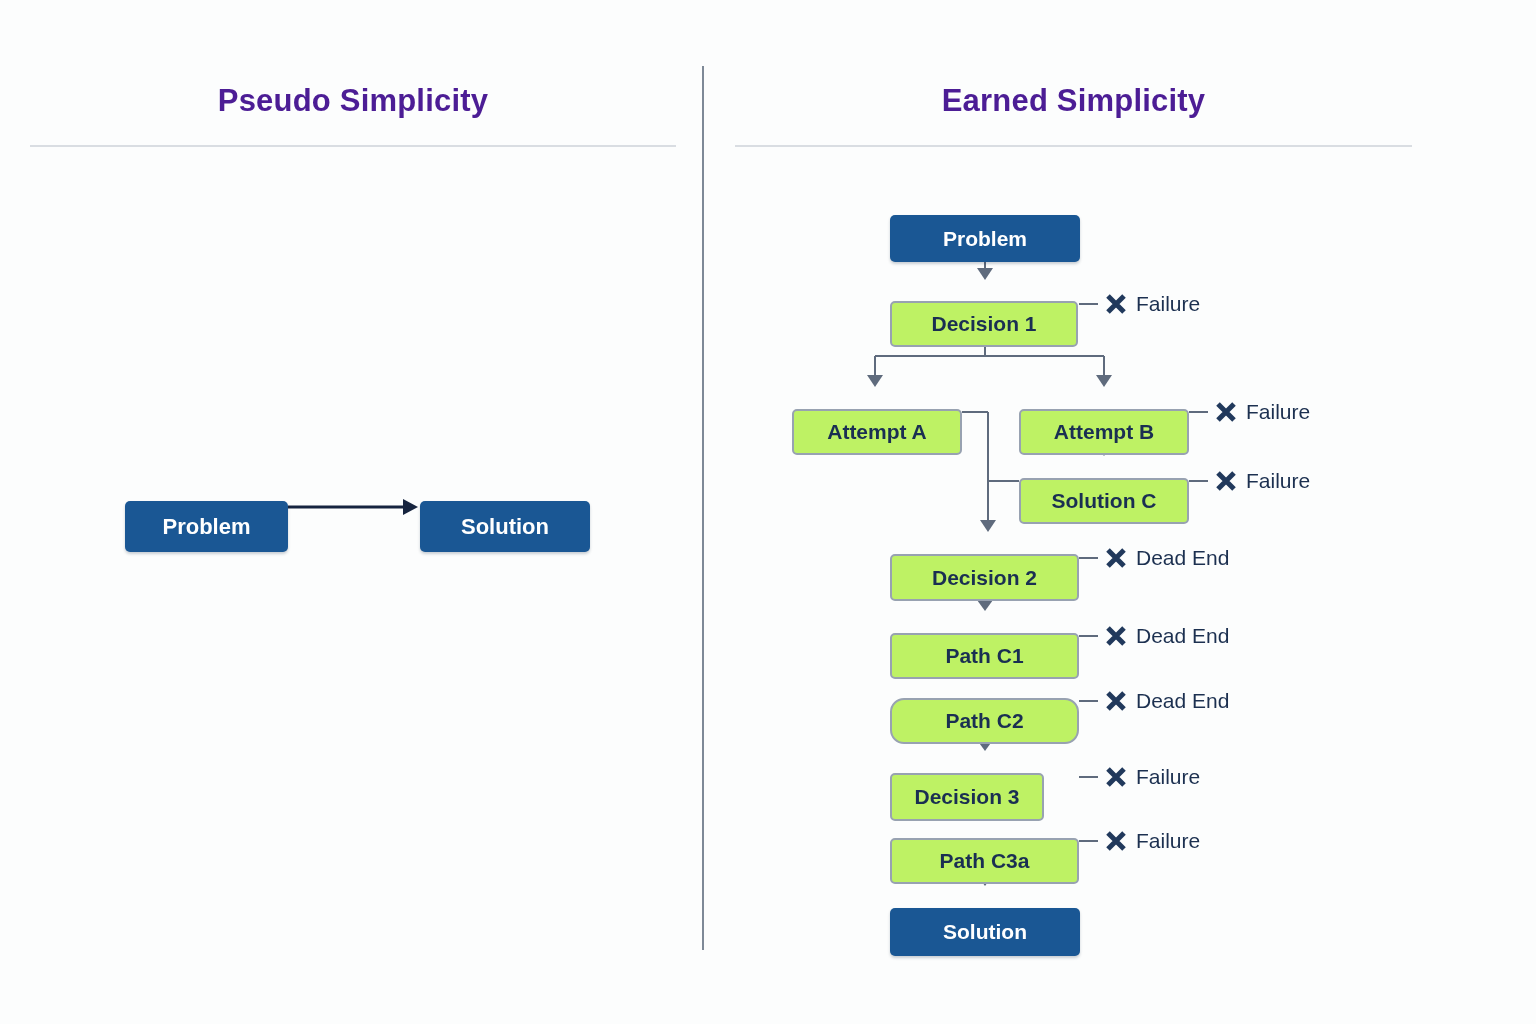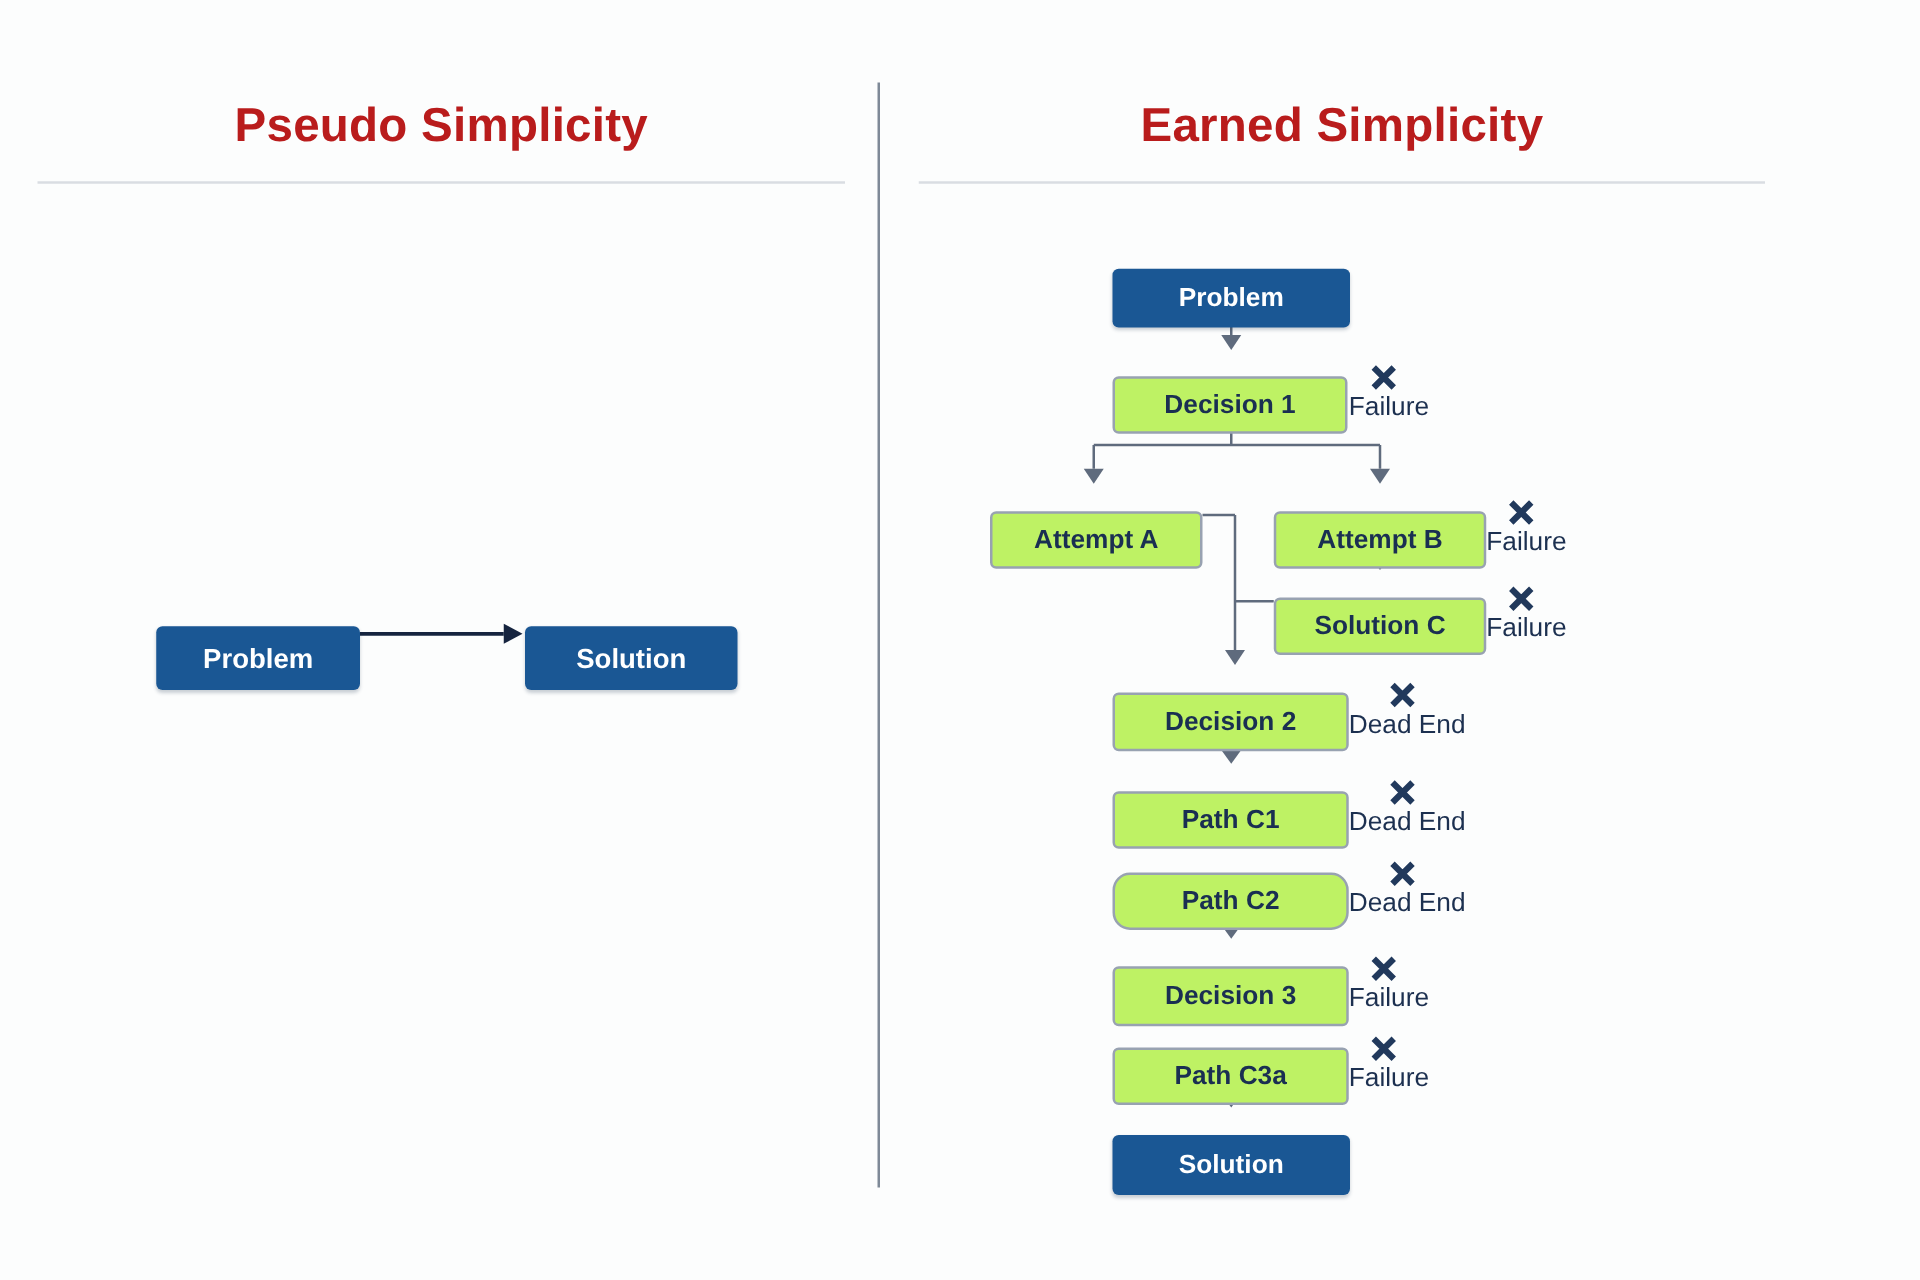--- a/index.html
+++ b/index.html
@@ -1,42 +1,42 @@
 <!DOCTYPE html>
 <html><head>
 <meta charset="utf-8">
 <style>
   * { margin:0; padding:0; box-sizing:border-box; }
   html,body { width:1536px; height:1024px; background:#fcfdfd; overflow:hidden;
               font-family:"Liberation Sans", sans-serif; }
   .canvas { position:relative; width:1536px; height:1024px; }
 
   .panel-title { position:absolute; top:80px; height:42px; line-height:42px;
-                 text-align:center; font-size:38px; font-weight:700; color:#b91c1c;
+                 text-align:center; font-size:31px; font-weight:700; color:#4c1d95;
                  letter-spacing:.2px; }
   .title-left  { left:30px;  width:646px; }
   .title-right { left:735px; width:677px; }
 
   .hrule { position:absolute; top:145px; height:2px; background:#d9dde2; }
   .hrule-left  { left:30px;  width:646px; }
   .hrule-right { left:735px; width:677px; }
 
   .divider { position:absolute; left:702px; top:66px; width:2px; height:884px;
              background:#7e8997; }
 
   .node { position:absolute; display:flex; align-items:center; justify-content:center;
           border-radius:5px; text-align:center;margin-top:20px; }
   .node.blue  { background:#1a5794; color:#ffffff; font-weight:700; font-size:21px;
                 box-shadow:0 2px 3px rgba(20,40,70,.22); }
   .node.white { background:#bef264; border:2px solid #98a2b1; color:#1a2f52;
                 font-weight:600; font-size:21px; }
   .node.big-label { font-size:22px; }
 
   .anno { position:absolute; display:flex; align-items:center; color:#1c3050;
-          font-size:21px; white-space:nowrap;flex-direction:column; }
+          font-size:21px; white-space:nowrap; }
   .anno .dash { width:19px; height:2px; background:#5f6b7d; margin-right:6px; }
   .anno .xwrap { width:24px; height:24px; margin-right:8px; display:flex;
                  align-items:center; justify-content:center; }
 
   svg.overlay { position:absolute; left:0; top:0; width:1536px; height:1024px;
                 pointer-events:none; }
 </style>
 </head>
 <body>
 
@@ -82,21 +82,21 @@
   <div class="node blue big-label" style="left:420px; top:481px; width:170px; height:51px;">Solution</div>
 
   <div class="node blue" style="left:890px; top:195px; width:190px; height:47px;">Problem</div>
   <div class="node white" style="left:890px; top:281px; width:188px; height:46px;">Decision 1</div>
   <div class="node white" style="left:1019px; top:389px; width:170px; height:46px;">Attempt B</div>
   <div class="node white" style="left:792px; top:389px; width:170px; height:46px;">Attempt A</div>
   <div class="node white" style="left:1019px; top:458px; width:170px; height:46px;">Solution C</div>
   <div class="node white" style="left:890px; top:534px; width:189px; height:47px;">Decision 2</div>
   <div class="node white" style="left:890px; top:613px; width:189px; height:46px;">Path C1</div>
   <div class="node white" style="left:890px; top:678px; width:189px; height:46px;border-radius:14px;">Path C2</div>
-  <div class="node white" style="left:890px; top:753px; width:189px; height:48px;">Decision 3</div>
+  <div class="node white" style="left:890px; top:753px; width:154px; height:48px;">Decision 3</div>
   <div class="node white" style="left:890px; top:818px; width:189px; height:46px;">Path C3a</div>
   <div class="node blue" style="left:890px; top:888px; width:190px; height:48px;">Solution</div>
 
   <div class="anno" style="left:1079px; top:290px; height:28px;">
     <span class="dash"></span>
     <span class="xwrap">
       <svg width="24" height="24" viewBox="0 0 24 24">
           <path d="M4 4 L20 20 M20 4 L4 20" stroke="#21395c" stroke-width="5" fill="none"></path>
         </svg>
     </span>

